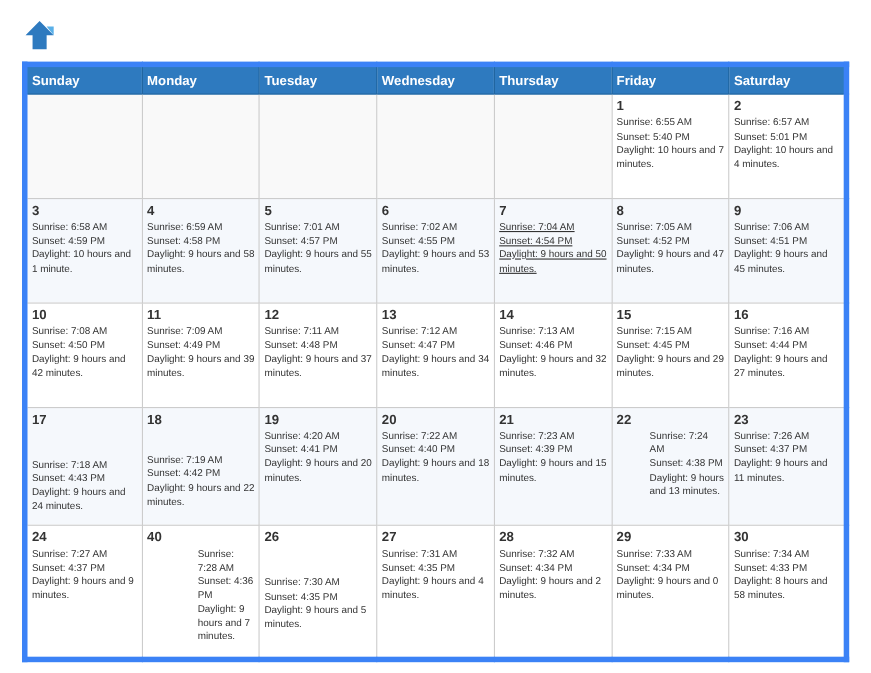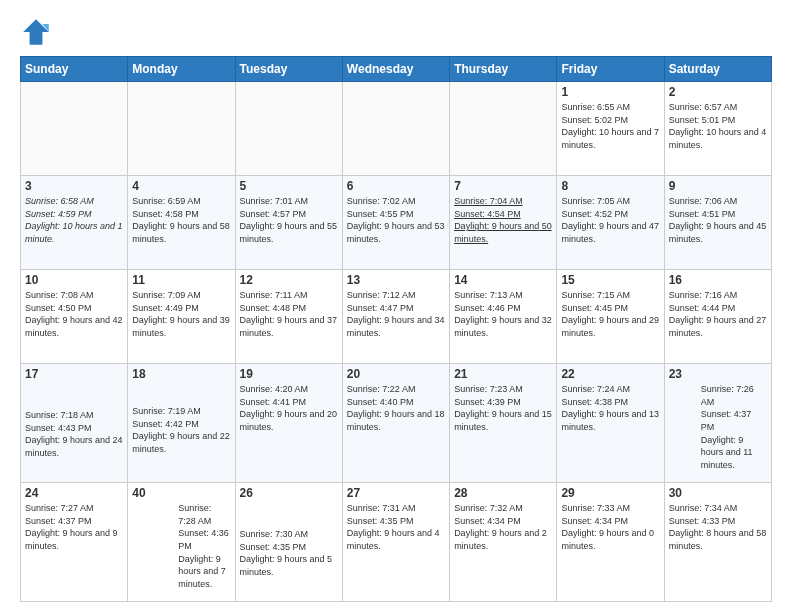--- a/index.html
+++ b/index.html
@@ -49,21 +49,21 @@
       font-weight: normal;
       color: #333;
       line-height: 1.1;
     }
     .subtitle {
       font-size: 14px;
       color: #555;
     }
     .calendar {
       flex: 1;
-      border: 1px solid #3b82f6;
+      border: 5px solid #3b82f6;
       border-collapse: collapse;
       width: 100%;
       table-layout: fixed;
     }
     .calendar th {
       background: #2e7abf;
       color: white;
       font-size: 12px;
       font-weight: bold;
       padding: 5px 4px;
@@ -135,34 +135,34 @@
     <tbody>
         <tr>
           <td class="empty"></td>
           <td class="empty"></td>
           <td class="empty"></td>
           <td class="empty"></td>
           <td class="empty"></td>
           <td>
             <span class="day-number">1</span>
             <div class="day-info" style="white-space: pre-line;">Sunrise: 6:55 AM
-Sunset: 5:02 PM
+Sunset: 5:40 PM
 Daylight: 10 hours and 7 minutes.</div>
           </td>
           <td>
             <span class="day-number">2</span>
             <div class="day-info" style="white-space: pre-line;">Sunrise: 6:57 AM
 Sunset: 5:01 PM
 Daylight: 10 hours and 4 minutes.</div>
           </td>
         </tr>
         <tr>
           <td>
             <span class="day-number">3</span>
-            <div class="day-info" style="white-space: pre-line; font-style: italic;">Sunrise: 6:58 AM
+            <div class="day-info" style="white-space: pre-line;">Sunrise: 6:58 AM
 Sunset: 4:59 PM
 Daylight: 10 hours and 1 minute.</div>
           </td>
           <td>
             <span class="day-number">4</span>
             <div class="day-info" style="white-space: pre-line;">Sunrise: 6:59 AM
 Sunset: 4:58 PM
 Daylight: 9 hours and 58 minutes.</div>
           </td>
           <td>
@@ -266,27 +266,27 @@
 Daylight: 9 hours and 18 minutes.</div>
           </td>
           <td>
             <span class="day-number">21</span>
             <div class="day-info" style="white-space: pre-line;">Sunrise: 7:23 AM
 Sunset: 4:39 PM
 Daylight: 9 hours and 15 minutes.</div>
           </td>
           <td>
             <span class="day-number">22</span>
-            <div class="day-info" style="white-space: pre-line;">Sunrise: 7:24 AM
+            <div class="day-info" style="white-space: pre-line; margin-left: 30px;">Sunrise: 7:24 AM
 Sunset: 4:38 PM
 Daylight: 9 hours and 13 minutes.</div>
           </td>
           <td>
             <span class="day-number">23</span>
-            <div class="day-info" style="white-space: pre-line; margin-left: 32px;">Sunrise: 7:26 AM
+            <div class="day-info" style="white-space: pre-line;">Sunrise: 7:26 AM
 Sunset: 4:37 PM
 Daylight: 9 hours and 11 minutes.</div>
           </td>
         </tr>
         <tr>
           <td>
             <span class="day-number">24</span>
             <div class="day-info" style="white-space: pre-line;">Sunrise: 7:27 AM
 Sunset: 4:37 PM
 Daylight: 9 hours and 9 minutes.</div>

